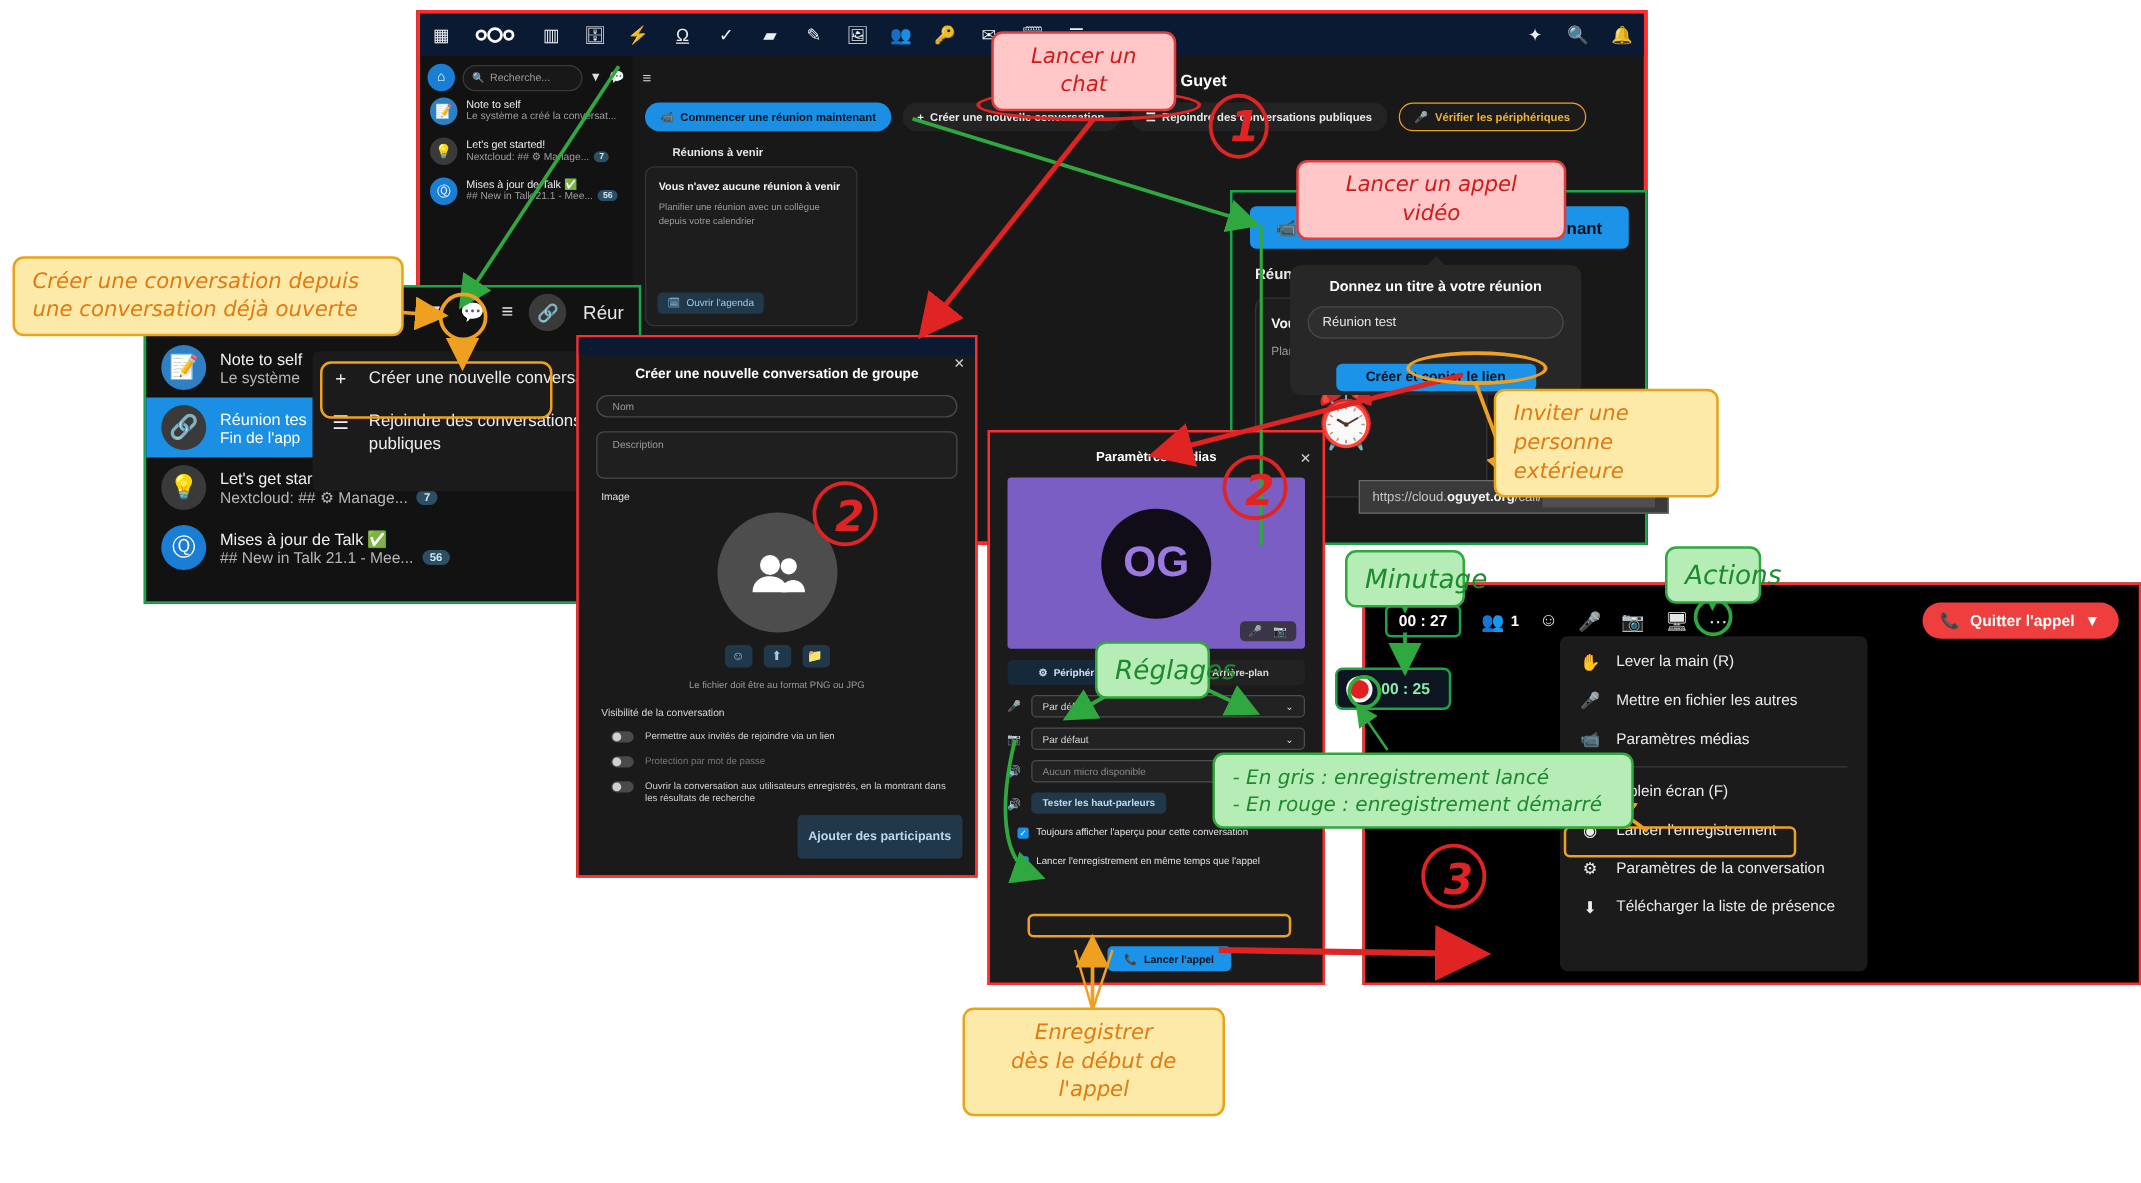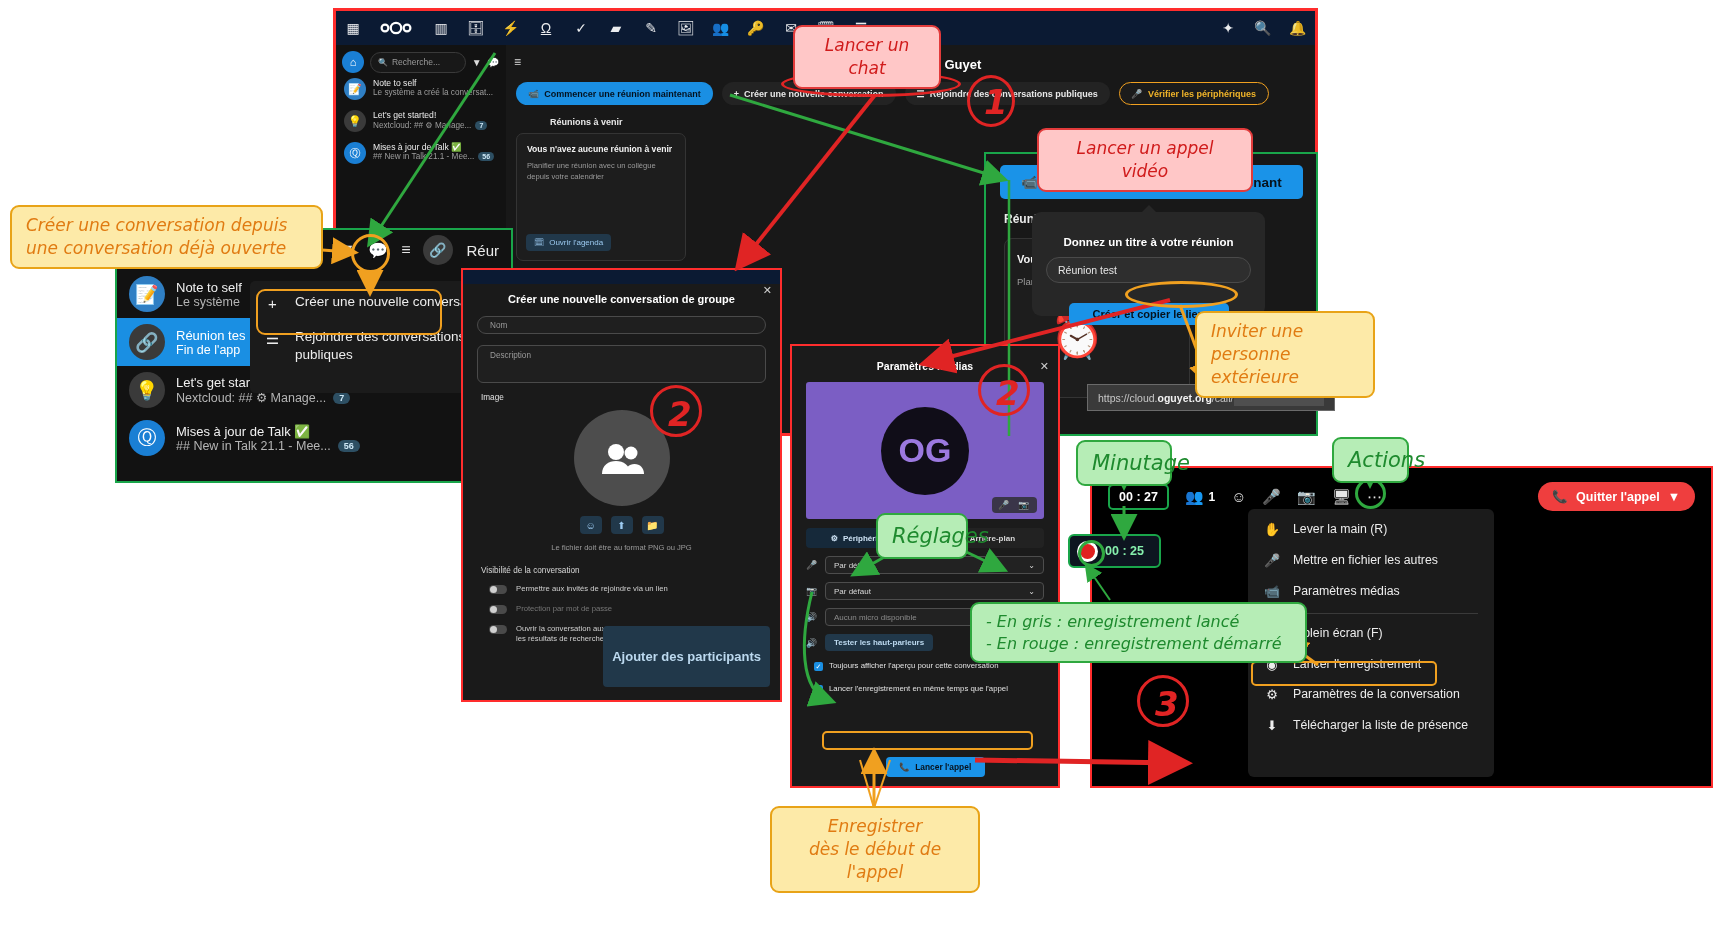--- a/index.html
+++ b/index.html
@@ -50,21 +50,21 @@
   .nc-collapse { position:absolute; left:8px; top:10px; color:#ddd; font-size:12px;}
   .nc-greet { text-align:center; color:#fff; font-size:13px; font-weight:bold;
               margin:4px 0 10px 0; }
   .nc-btnrow { display:flex; gap:9px; align-items:center; }
   .pill { height:23px; border-radius:12px; display:flex; align-items:center;
           gap:5px; padding:0 12px; font-size:9px; font-weight:bold; white-space:nowrap;}
   .pill.primary { background:#1a8fe3; color:#04121f; }
   .pill.ghost   { background:#232323; color:#e8e8e8; }
   .pill.outline { background:#1b1b1b; color:#f0b429; border:1.6px solid #f0a020; }
 
-  .sec-title { color:#e8e8e8; font-size:9px; font-weight:bold; margin:12px 0 6px 14px;padding-left:20px;}
+  .sec-title { color:#e8e8e8; font-size:9px; font-weight:bold; margin:12px 0 6px 2px;padding-left:20px;}
   .card { width:170px; height:128px; border:1px solid #343434; border-radius:7px;
           background:#1d1d1d; padding:10px 10px; position:relative; }
   .card h4 { color:#f2f2f2; font-size:8.6px; }
   .card p { color:#9a9a9a; font-size:7.6px; margin-top:7px; line-height:1.4; }
   .card .ag { position:absolute; left:9px; bottom:9px; display:flex; gap:5px;
               align-items:center; color:#9ccaf0; font-size:8px;
               background:#21384a; padding:4px 8px; border-radius:4px; }
 
   
   #zoom-panel { left:984px; top:152px; width:334px; height:284px;
@@ -75,21 +75,21 @@
   #z-reunions { left:1004px; top:212px; color:#eaeaea; font-size:12px; font-weight:bold;}
   #z-card { left:1004px; top:238px; width:186px; height:160px; border:1px solid #343434;
             border-radius:8px; background:#1d1d1d; padding:14px 12px; }
   #z-card h4 { color:#f2f2f2; font-size:11px; }
   #z-card p { color:#9a9a9a; font-size:9.5px; margin-top:10px; line-height:1.45; }
   #z-clock { left:1050px; top:310px; font-size:44px; color:#8a8a8a; }
 
   
   #title-pop { left:1032px; top:212px; width:233px; height:104px; background:#272727;
                border-radius:9px; padding:12px 14px; }
-  #title-pop .h { color:#fff; font-size:11.5px; font-weight:bold; text-align:center;margin-top:12px;}
+  #title-pop .h { color:#fff; font-size:11.5px; font-weight:bold; text-align:center;}
   #title-pop .inp { margin-top:9px; height:26px; border:1px solid #4a4a4a;
                     border-radius:13px; background:#2e2e2e; display:flex;
                     align-items:center; padding:0 11px; color:#e6e6e6; font-size:10.5px;}
   #title-pop .cta { margin:20px auto 0 auto; width:160px; height:22px; background:#1a93e8;
                     border-radius:5px; display:flex; align-items:center;
                     justify-content:center; color:#06121d; font-weight:bold; font-size:11px;}
   #title-pop .tip { position:absolute; top:-7px; left:50%; margin-left:-7px; width:0;height:0;
                     border-left:7px solid transparent; border-right:7px solid transparent;
                     border-bottom:7px solid #272727; }
 
@@ -151,21 +151,21 @@
   #grp .hint { text-align:center; color:#9a9a9a; font-size:7.6px; margin-top:9px; }
   #grp .vis { margin:14px 0 0 18px; color:#d9d9d9; font-size:8.2px; }
   .tog-row { display:flex; align-items:flex-start; gap:9px; margin:9px 0 0 26px;
              color:#d0d0d0; font-size:7.7px; line-height:1.4; padding-right:14px;}
   .tog { width:18px;height:9px;border-radius:5px;background:#4a4a4a;flex:none;
          position:relative; margin-top:1px;}
   .tog:after{content:"";position:absolute;left:1px;top:1px;width:7px;height:7px;
              border-radius:50%;background:#d0d0d0;}
   .tog-row.dim { color:#767676; }
   #grp .addbtn { position:absolute; right:10px; bottom:13px; background:#21384a;
-                 color:#bcd9ef; font-size:13px; padding:23px 9px; border-radius:4px;
+                 color:#bcd9ef; font-size:10px; padding:12px 9px; border-radius:4px;
                  font-weight:bold; }
 
   
   #media { left:790px; top:344px; width:270px; height:444px; background:#1b1b1b;
            border:2.5px solid #ff2d2d; }
   #media .hd { color:#fff; font-size:10.5px; font-weight:bold; text-align:center;
                margin-top:14px; }
   #media .x { position:absolute; right:9px; top:14px; color:#cfcfcf; font-size:11px; }
   #media .video { margin:10px 14px 0 14px; height:137px; background:#7b5ec4;
                   border-radius:3px; display:flex; align-items:center;

